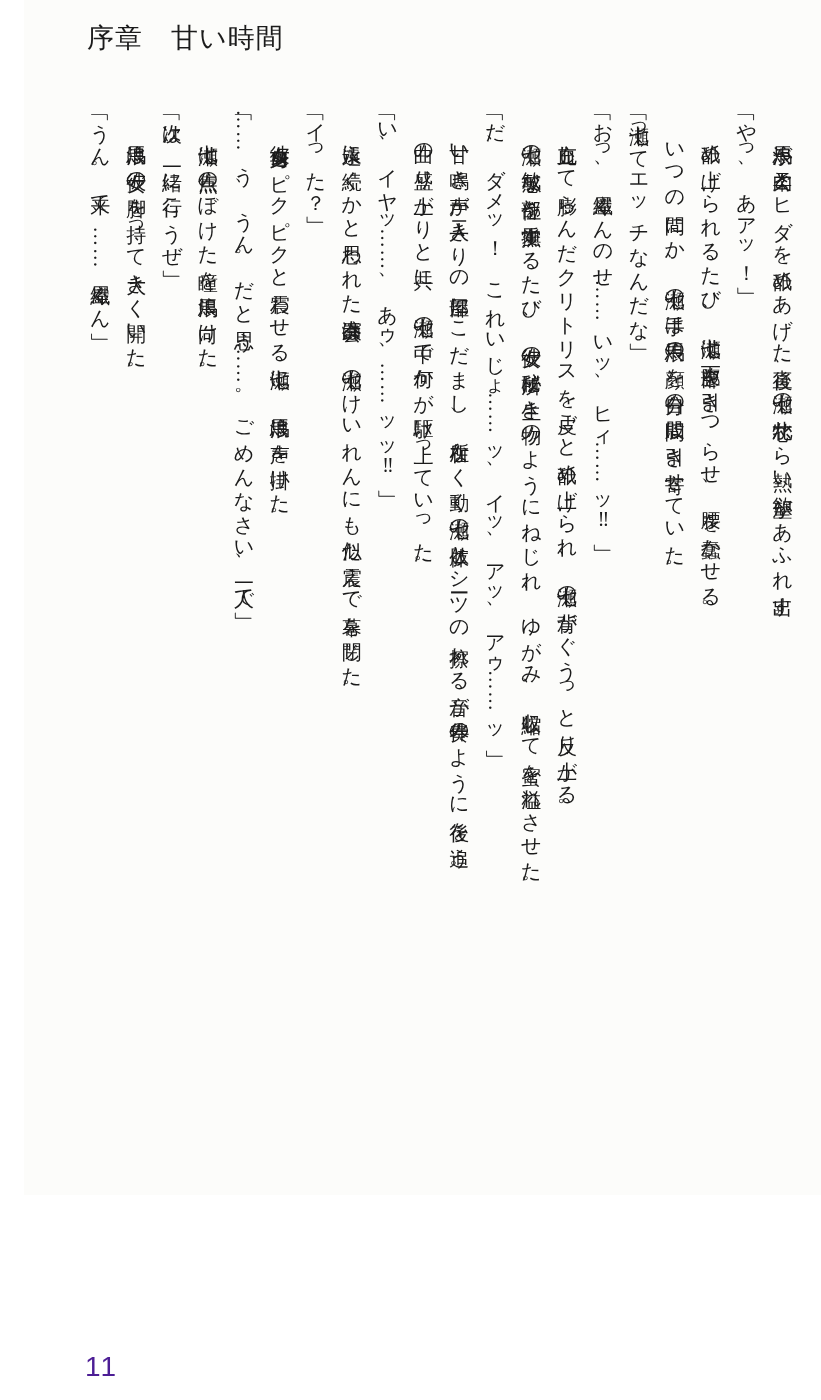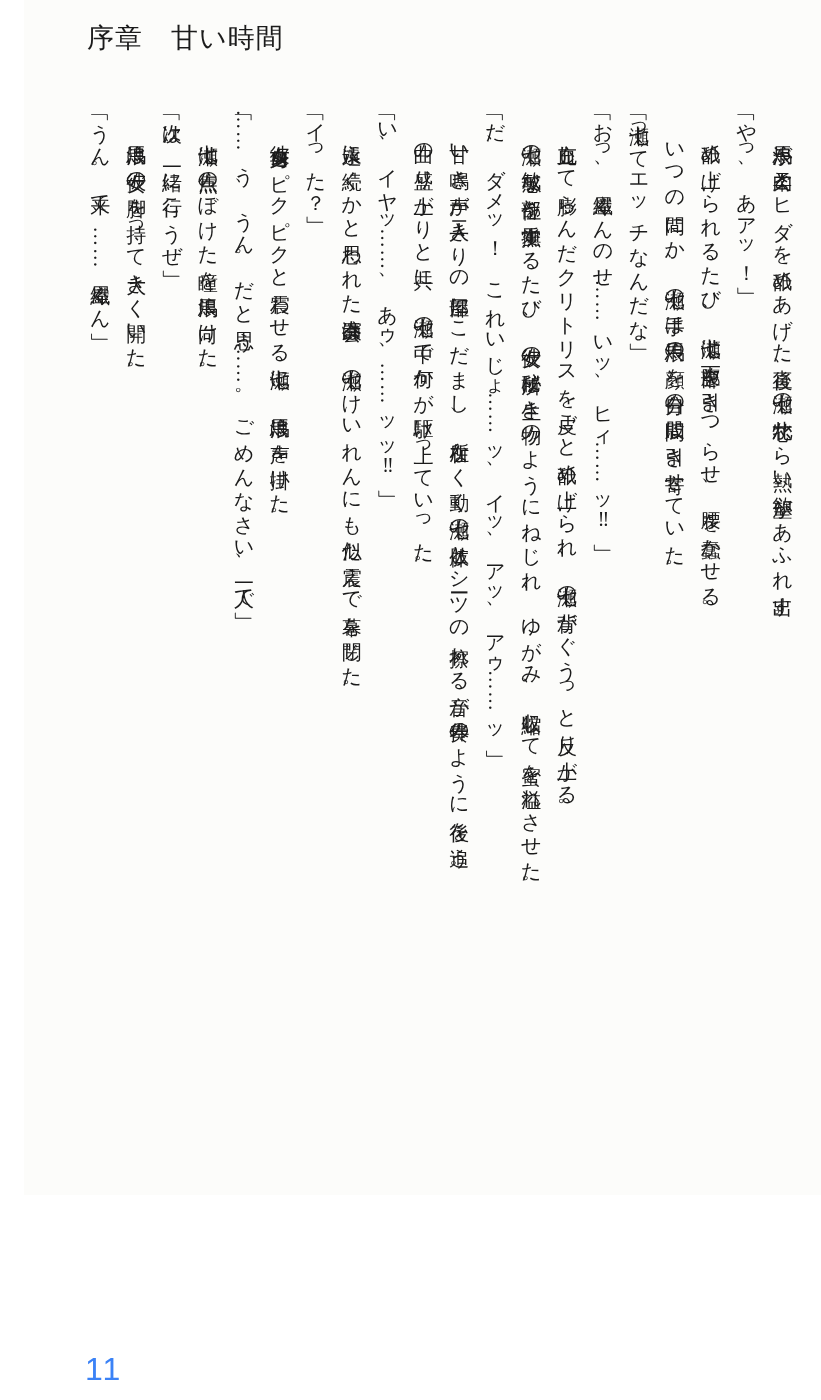--- a/index.html
+++ b/index.html
@@ -49,23 +49,23 @@
     white-space: pre;
   }
   .text-block p.narration {
     text-indent: 21.4px;
   }
   .page-number {
     position: absolute;
     left: 61px;
     top: 1351px;
     font-family: "Liberation Sans", "DejaVu Sans", sans-serif;
-    font-size: 32px;
+    font-size: 28px;
     letter-spacing: 2px;
-    color: #3b82f6;
+    color: #4c1d95;
   }
 </style>
 </head>
 <body>
 
 <div class="page">
   <div class="chapter-heading">序章　甘い時間</div>
 
   <div class="text-block">
       <p class="col narration">浪馬が柔肉とヒダを舐めあげた直後、七瀬の牝芯から熱い欲望があふれ出す。</p>

